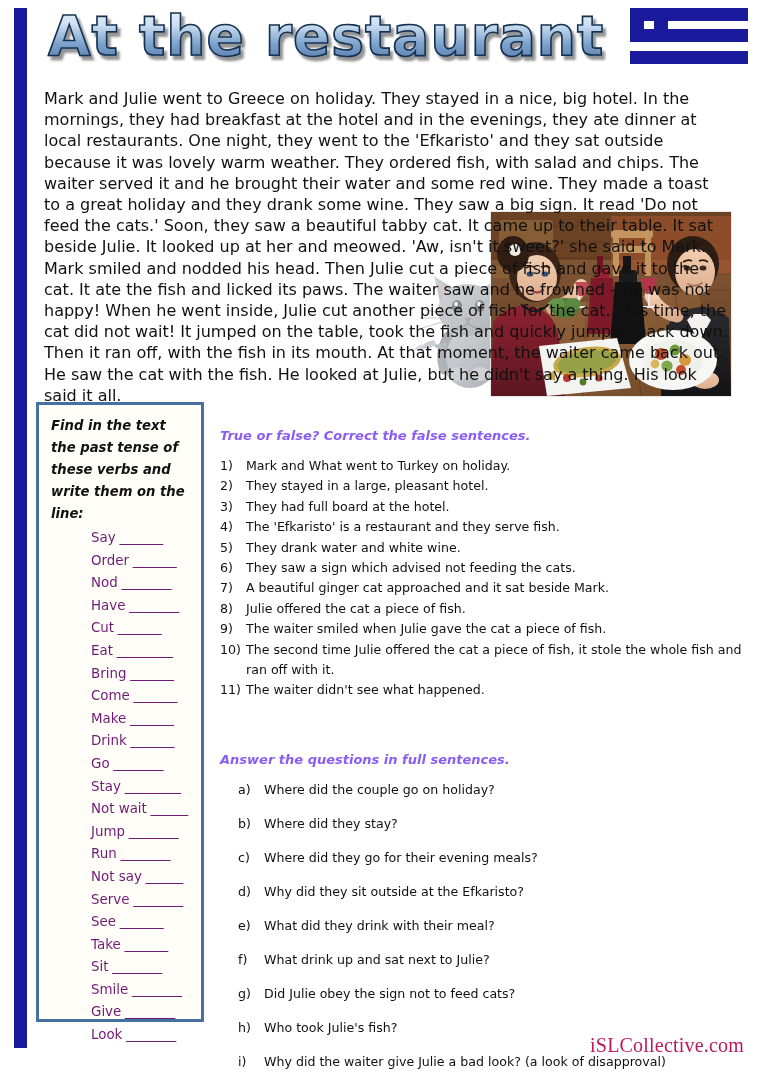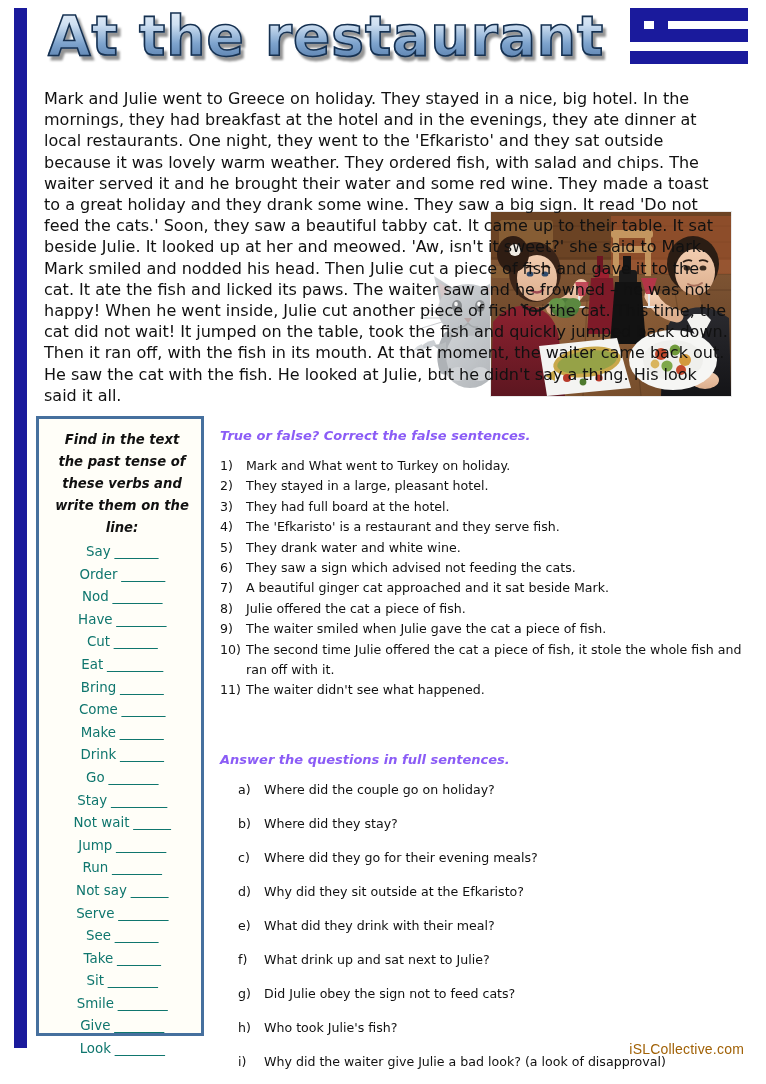--- a/index.html
+++ b/index.html
@@ -110,44 +110,44 @@
     height: 132px;
     z-index: 1;
     opacity: 0.62;
   }
   .cat-bg svg { display: block; }
 
   
   .verbs-box {
     position: absolute;
     left: 36px;
-    top: 416px;
+    top: 402px;
     width: 168px;
     height: 620px;
     border: 3px solid #46709e;
     background: #fffef8;
     box-sizing: border-box;
     padding: 10px 8px 6px 12px;
-    text-align: center;
   }
   .verbs-title {
     font-family: "DejaVu Sans", sans-serif;
     font-size: 13.2px;
     font-weight: 700;
     font-style: italic;
     line-height: 22px;
     margin-bottom: 2px;
     color: #111;
   }
   .verb-row {
     font-family: "DejaVu Sans", sans-serif;
     font-size: 13.4px;
     line-height: 22.6px;
-    color: #0f766e;
+    color: #701a75;
     white-space: nowrap;
+    margin-left: 40px;
   }
   .verb-row .blank { letter-spacing: -0.5px; }
 
   
   .tf-block {
     position: absolute;
     left: 220px;
     top: 428px;
     width: 528px;
   }
@@ -191,23 +191,23 @@
     width: 26px;
     flex: 0 0 26px;
   }
   .qa-text { flex: 1 1 auto; }
 
   
   .watermark {
     position: absolute;
     right: 22px;
     bottom: 27px;
-    font-family: Liberation Sans, sans-serif;
-    font-size: 14px;
-    color: #a16207;
+    font-family: Liberation Serif, serif;
+    font-size: 20px;
+    color: #be185d;
     letter-spacing: 0.2px;
   }
 </style>
 </head>
 <body>
 
 <div class="left-spine"></div>
 
 <div class="header">
   <div class="title">At the restaurant</div>

